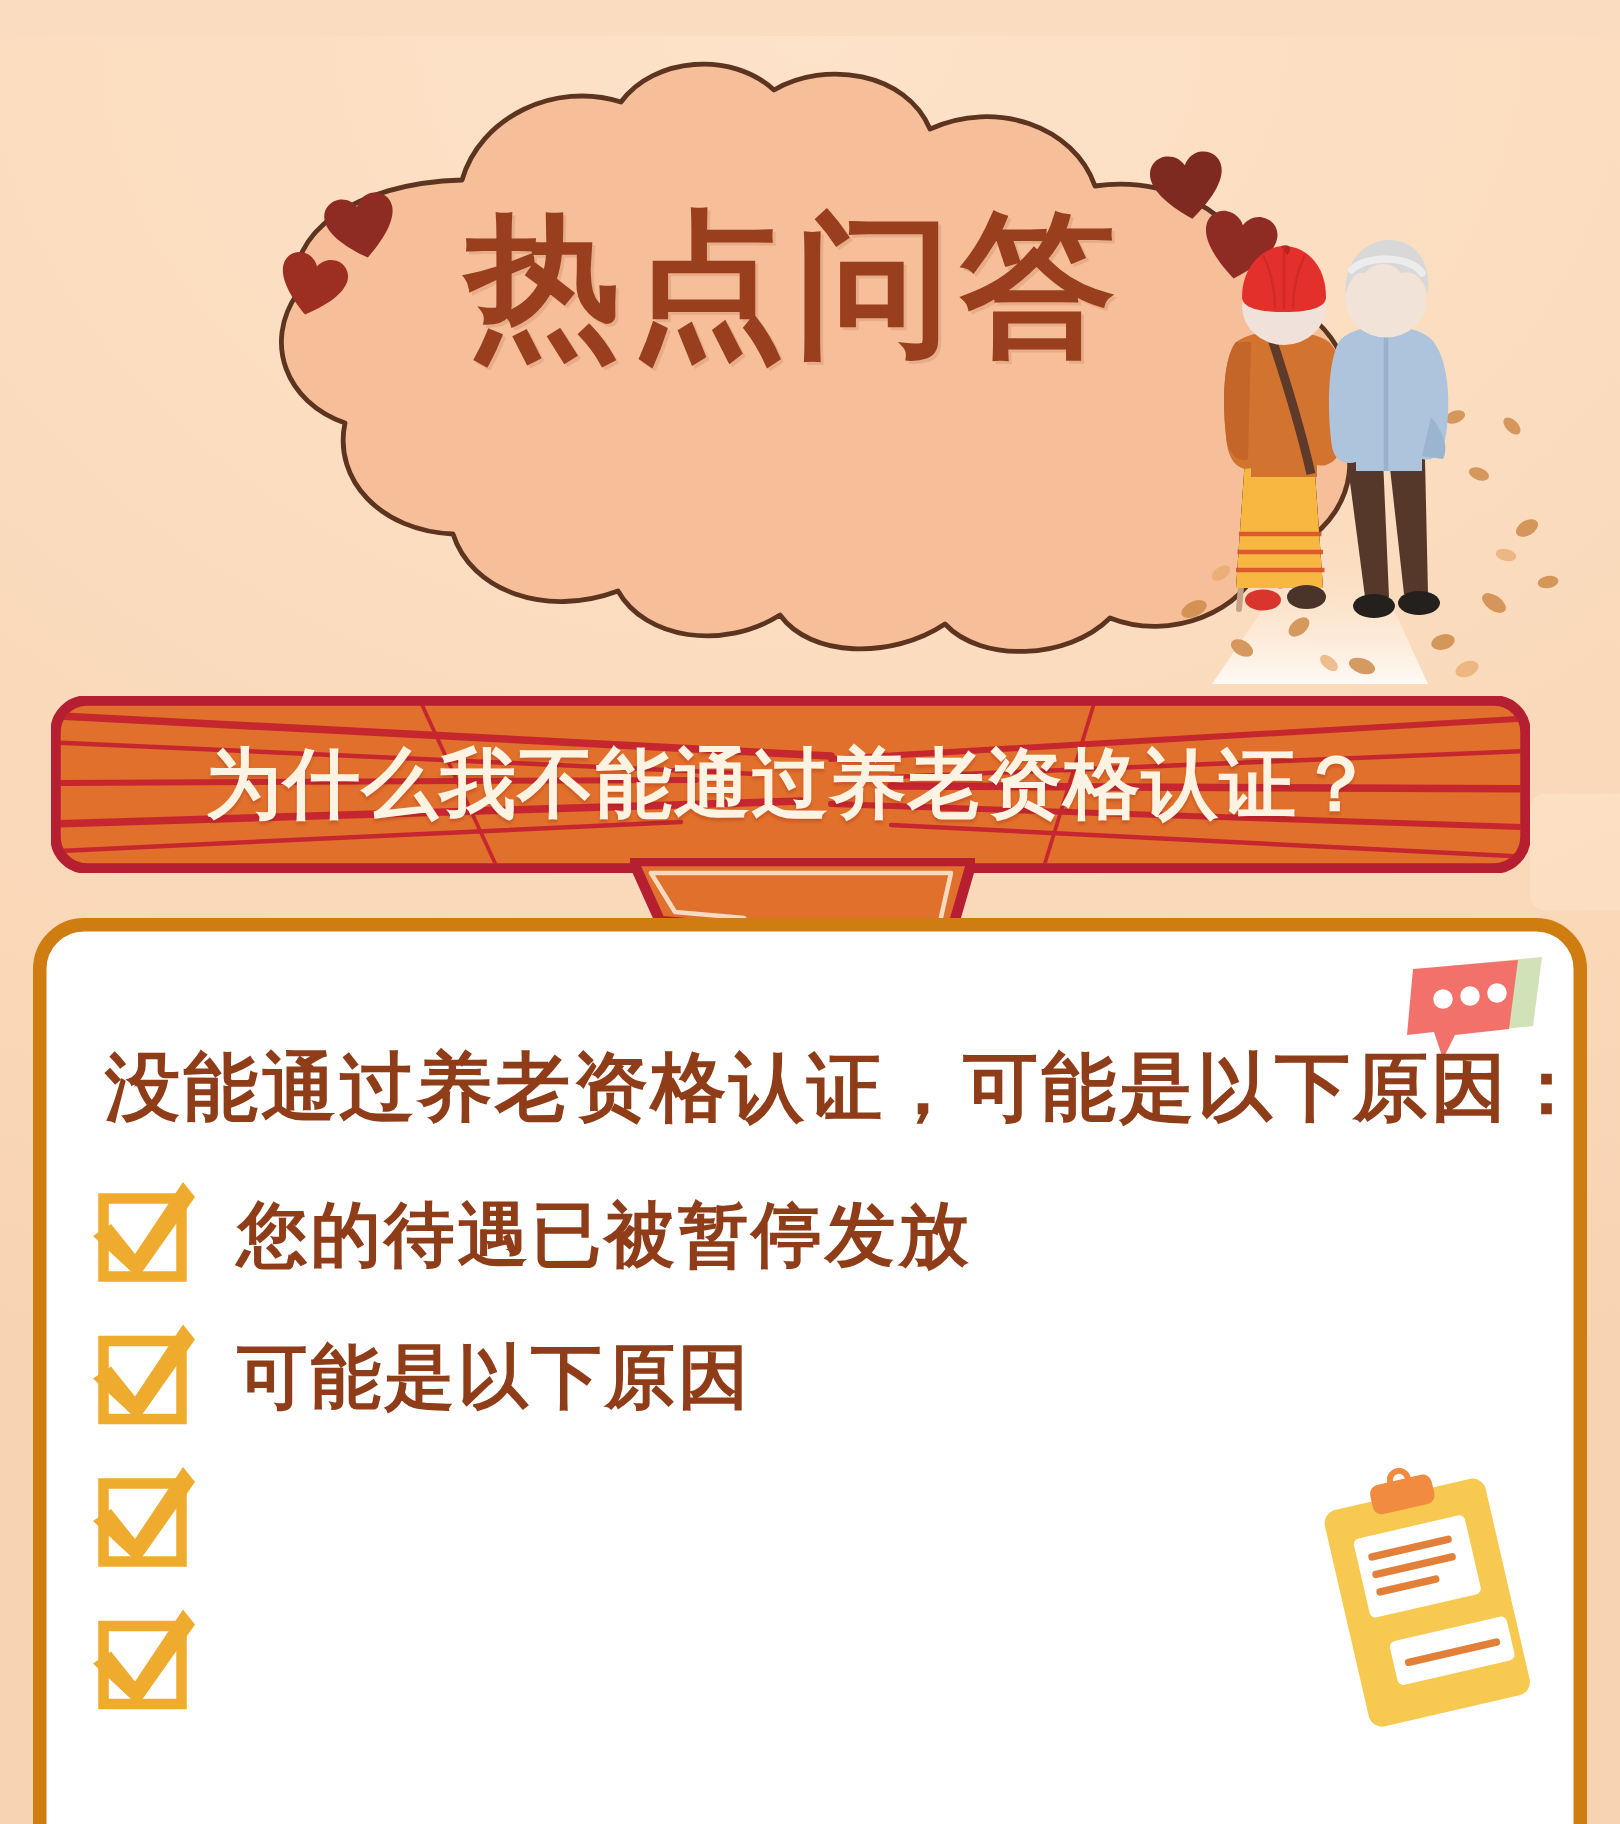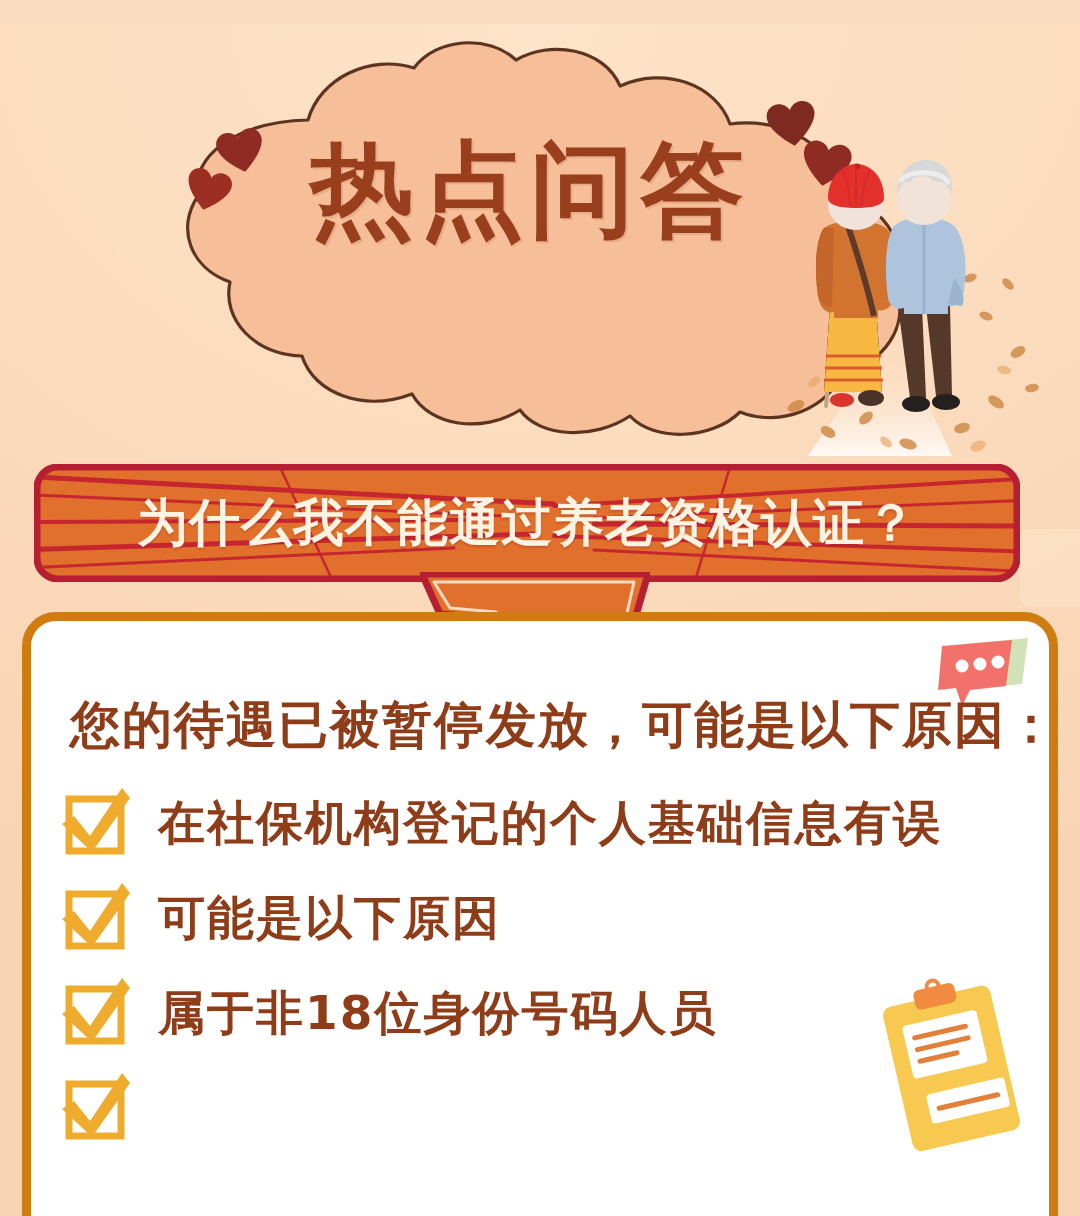--- a/index.html
+++ b/index.html
@@ -272,53 +272,52 @@
           <path d="M44 56 L96 56"></path>
             <path d="M44 68 L96 68"></path>
             <path d="M44 80 L82 80"></path>
         </g>
         <rect x="42" y="114" width="80" height="30" rx="4" fill="#ffffff"></rect>
         <path d="M52 130 L112 130" stroke="#e2803a" stroke-width="5" stroke-linecap="round"></path>
       </g>
     </svg>
   </div>
 
-  <div class="card-heading">您的待遇已被暂停发放，可能是以下原因：</div>
+  <div class="card-heading">没能通过养老资格认证，可能是以下原因：</div>
 
   <div class="reason-list">
-
 
     <div class="reason-row">
       <span class="check-box">
         <svg viewBox="0 0 72 72">
           <rect x="9" y="11" width="52" height="52" fill="none" stroke="#efab2c" stroke-width="7"></rect>
           <path d="M2 36 L14 28 L30 48 L62 0 L70 10 L32 64 Z" fill="#eeab2d"></path>
         </svg>
       </span>
-      <span class="reason-text">在社保机构登记的个人基础信息有误</span>
-    </div>
+      <span class="reason-text">您的待遇已被暂停发放</span>
+    </div>
+
 
     <div class="reason-row">
       <span class="check-box">
         <svg viewBox="0 0 72 72">
           <rect x="9" y="11" width="52" height="52" fill="none" stroke="#efab2c" stroke-width="7"></rect>
           <path d="M2 36 L14 28 L30 48 L62 0 L70 10 L32 64 Z" fill="#eeab2d"></path>
         </svg>
       </span>
       <span class="reason-text">可能是以下原因</span>
     </div>
 
     <div class="reason-row">
       <span class="check-box">
         <svg viewBox="0 0 72 72">
           <rect x="9" y="11" width="52" height="52" fill="none" stroke="#efab2c" stroke-width="7"></rect>
           <path d="M2 36 L14 28 L30 48 L62 0 L70 10 L32 64 Z" fill="#eeab2d"></path>
         </svg>
       </span>
-      <span class="reason-text">属于非18位身份号码人员</span>
     </div>
 
     <div class="reason-row">
       <span class="check-box">
         <svg viewBox="0 0 72 72">
           <rect x="9" y="11" width="52" height="52" fill="none" stroke="#efab2c" stroke-width="7"></rect>
           <path d="M2 36 L14 28 L30 48 L62 0 L70 10 L32 64 Z" fill="#eeab2d"></path>
         </svg>
       </span>
     </div>

